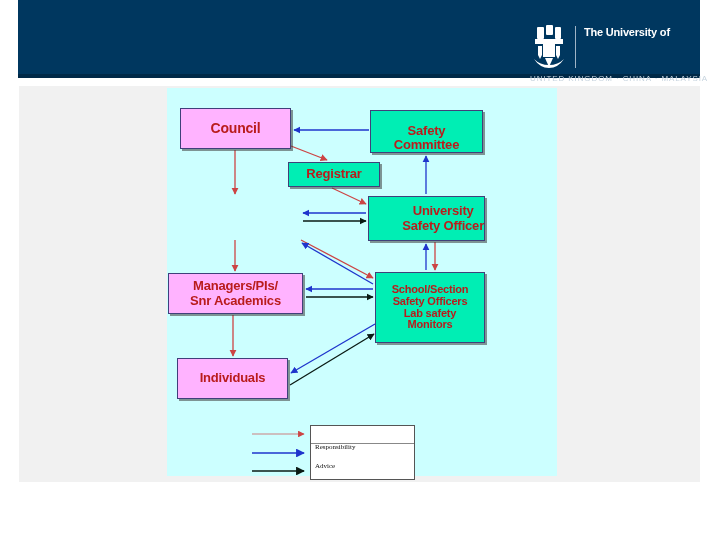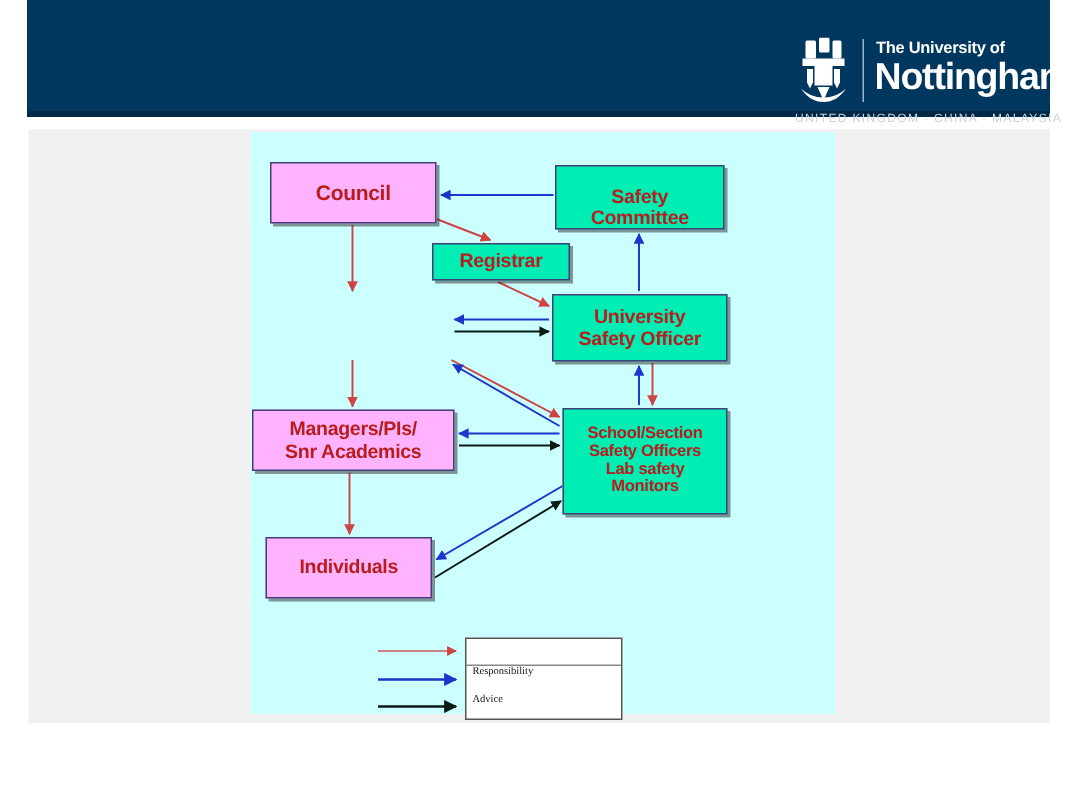--- a/index.html
+++ b/index.html
@@ -190,21 +190,20 @@
       <rect x="4" y="14" width="28" height="5"></rect>
       <path d="M12 19 h12 v13 h-12 z"></path>
       <path d="M7 21 h4 v9 l-2 4 -2 -4 z"></path>
       <path d="M25 21 h4 v9 l-2 4 -2 -4 z"></path>
       <path d="M14 33 l4 9 4 -9 z"></path>
       <path d="M3 34 q6 9 15 9 q9 0 15 -9 q-6 6 -15 6 q-9 0 -15 -6 z"></path>
     </g>
   </svg>
   <div id="logo-rule"></div>
   <div id="logo-line-1">The University of</div>
-  <div id="logo-line-2">Nottingham</div>
   <div id="logo-strapline">UNITED KINGDOM · CHINA · MALAYSIA</div>
 </div>
 
 <div id="slide-body" style="background: rgb(241, 241, 241);"></div>
 
 <div id="diagram" style="background: rgb(204, 255, 255);">
 
   <svg id="diagram-svg" viewBox="0 0 390 388">
     <defs>
       <marker id="ar-red" viewBox="0 0 10 10" refX="9" refY="5" markerWidth="5.5" markerHeight="5.5" orient="auto-start-reverse">
@@ -251,21 +250,21 @@
 
   <div class="node green" style="left: 203px; top: 22px; width: 113px; height: 43px; font-size: 13px; background: rgb(0, 238, 180); align-items: flex-end;">
       <span>Safety<br>Committee</span>
     </div>
 
   <div class="node green" style="left: 121px; top: 74px; width: 92px; height: 25px; font-size: 13px; background: rgb(0, 238, 180);">
       <span>Registrar</span>
     </div>
 
 
-  <div class="node green" style="left: 201px; top: 108px; width: 117px; height: 45px; font-size: 13px; background: rgb(0, 238, 180);">
+  <div class="node green" style="left: 201px; top: 108px; width: 117px; height: 45px; font-size: 13px; background: rgb(0, 238, 180); justify-content: flex-end;">
       <span>University<br>Safety Officer</span>
     </div>
 
   <div class="node pink" style="left: 1px; top: 185px; width: 135px; height: 41px; font-size: 13px; background: rgb(255, 179, 255);">
       <span>Managers/PIs/<br>Snr Academics</span>
     </div>
 
   <div class="node green" style="left: 208px; top: 184px; width: 110px; height: 71px; font-size: 11px; background: rgb(0, 238, 180);">
       <span>School/Section<br>Safety Officers<br>Lab safety<br>Monitors</span>
     </div>

